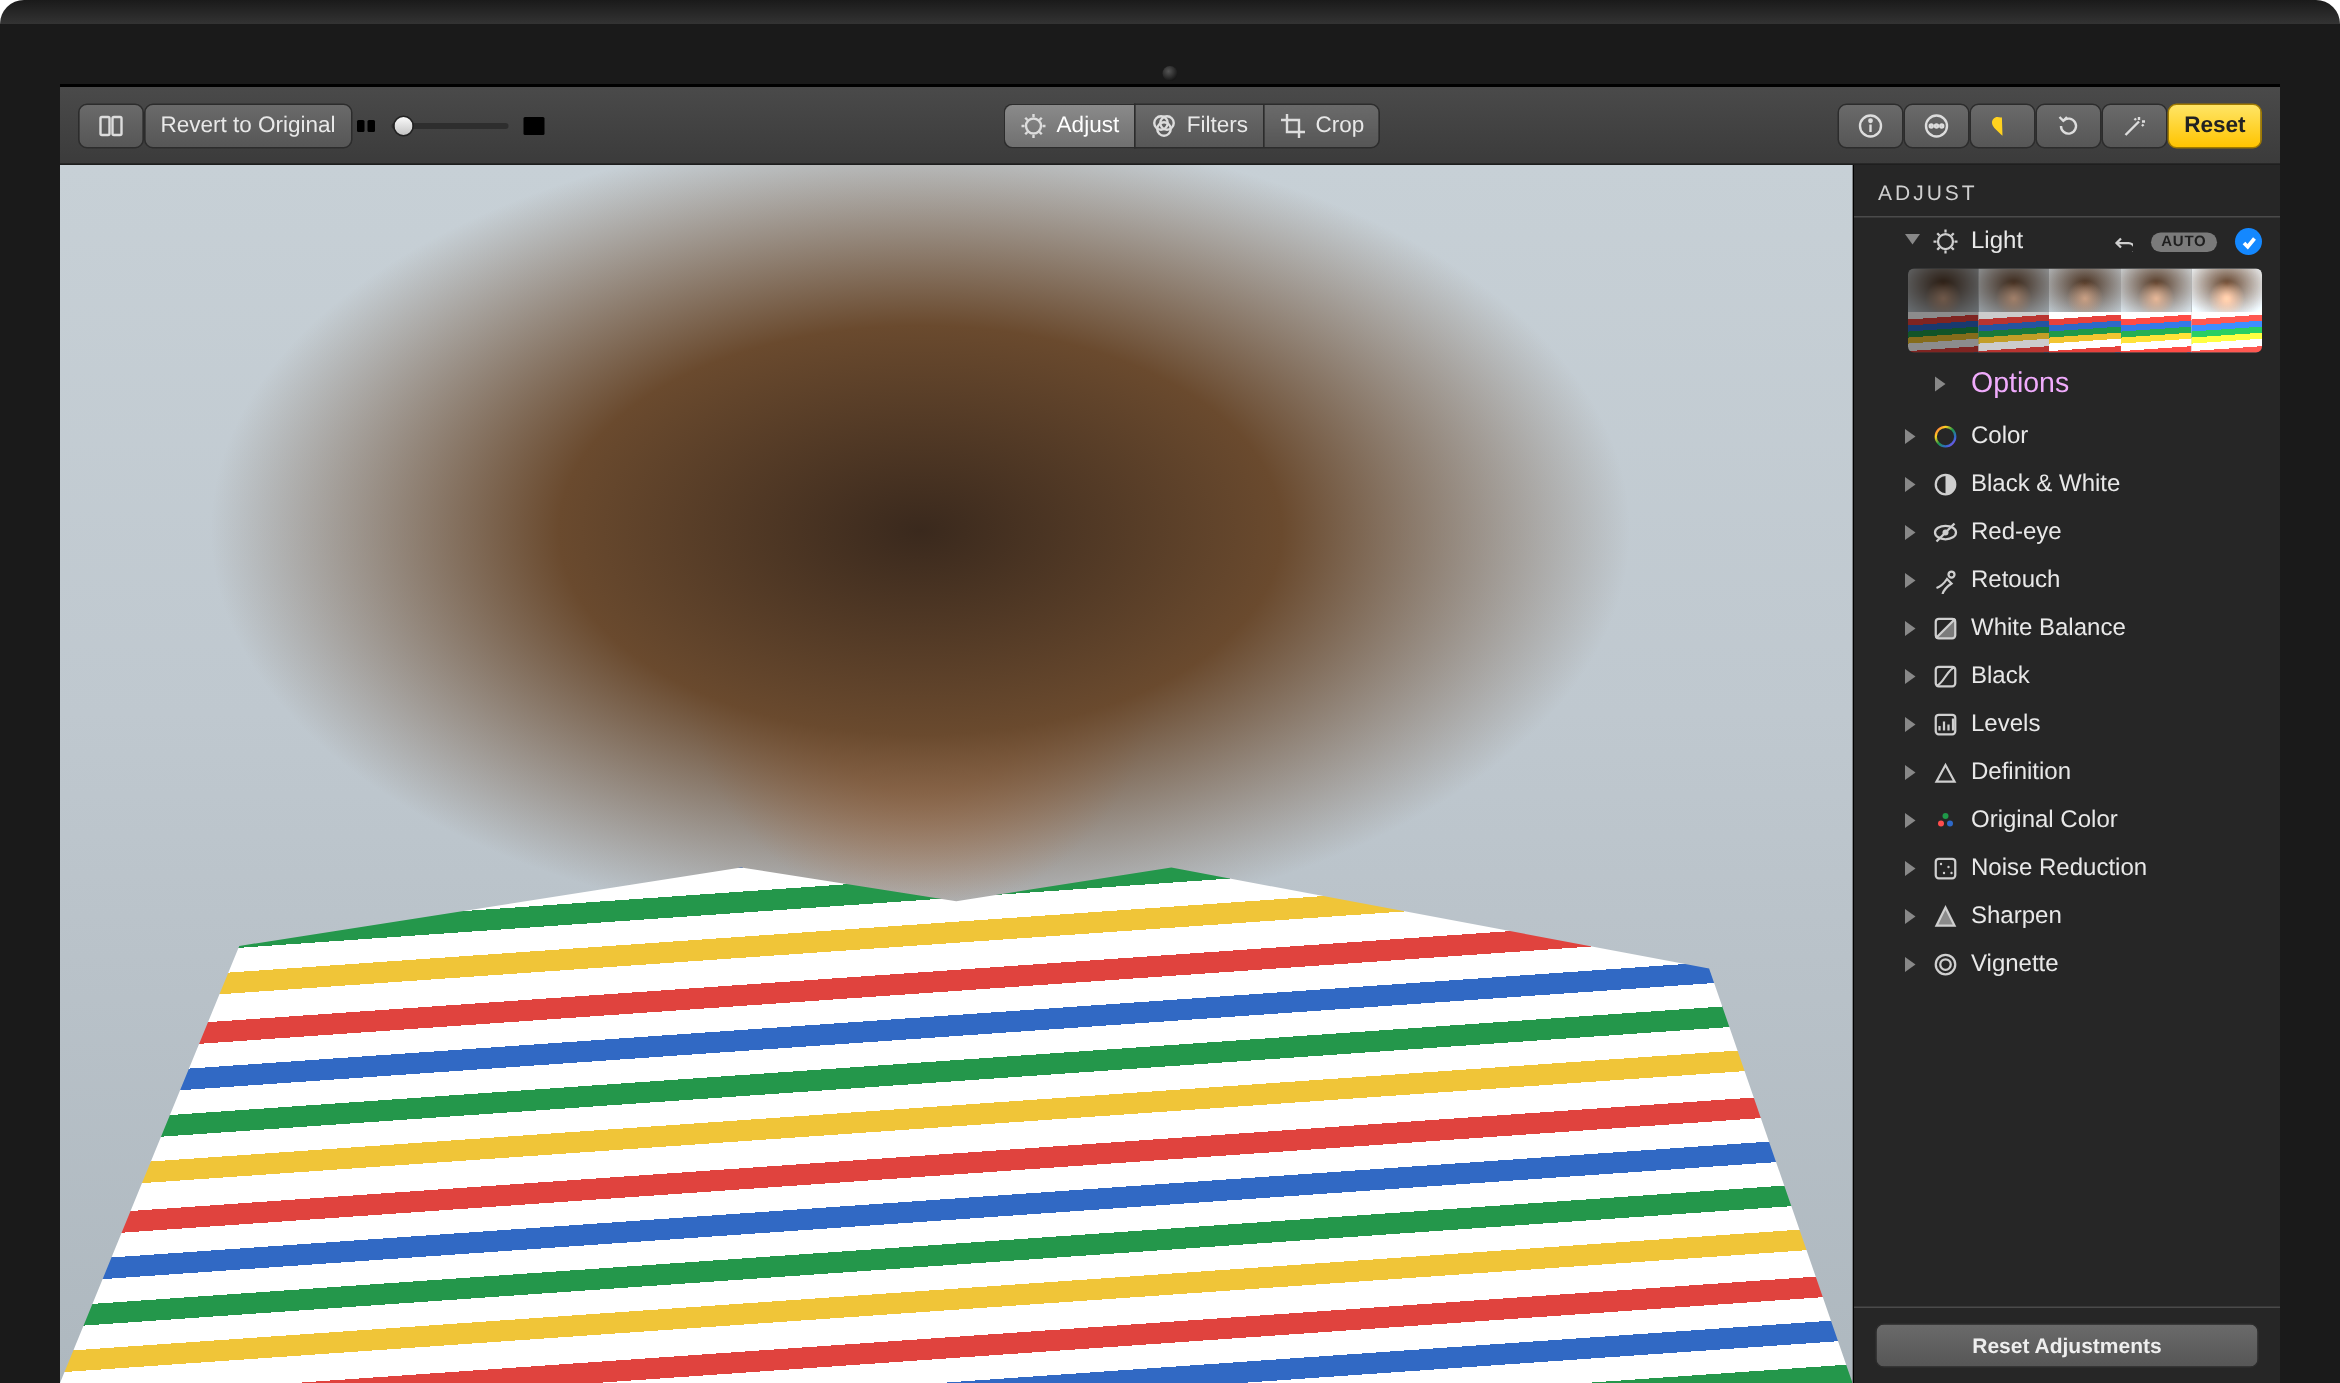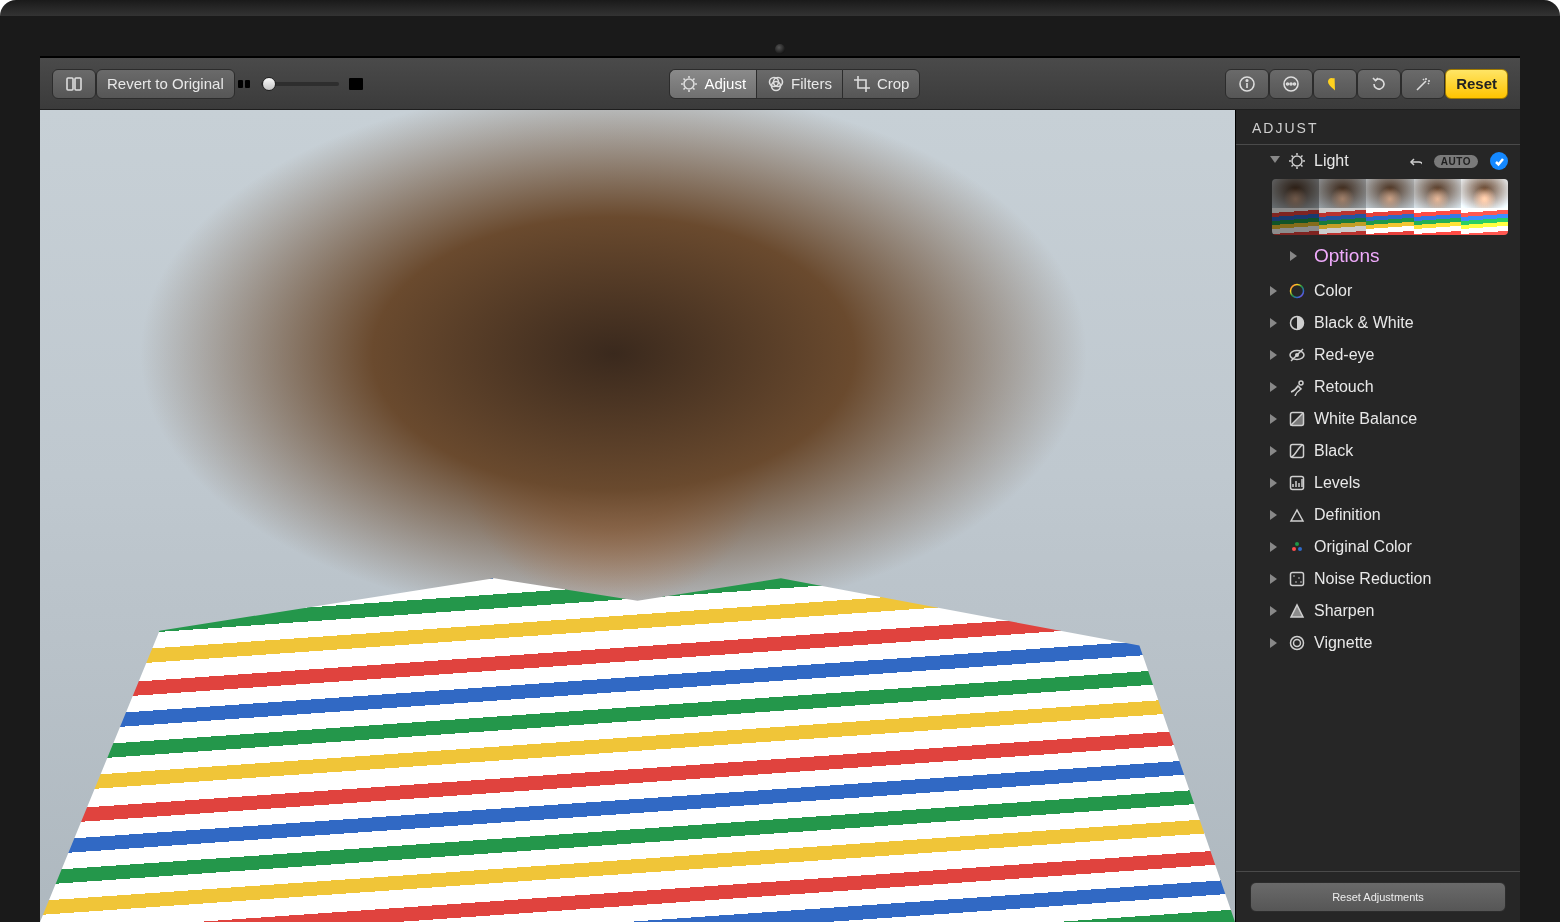--- a/index.html
+++ b/index.html
@@ -199,22 +199,22 @@
   .thumbs .t:nth-child(5){filter:brightness(1.35);}
 
   .options-row{padding:4px 12px 8px 30px;}
   .options-row .tri{margin-right:6px;}
   .options-row span{color:#f0abfc;font-size:19px;}
 
   .reset-wrap{padding:10px 14px;border-top:1px solid var(--divider);margin-top:auto;}
   .reset{
     width:100%;height:30px;border-radius:6px;
     background:linear-gradient(#6a6a6a,#565656);
-    border:0.5px solid #2c2c2c;color:#eee;font-size:11px;
-    display:flex;align-items:center;justify-content:center;
+    border:0.5px solid #2c2c2c;color:#eee;font-size:14px;
+    display:flex;align-items:center;justify-content:center;font-weight:bold;
   }
 
   
   .ico{width:18px;height:18px;}
 </style>
 </head>
 <body>
 
 <svg width="0" height="0" style="position:absolute">
   <defs>

